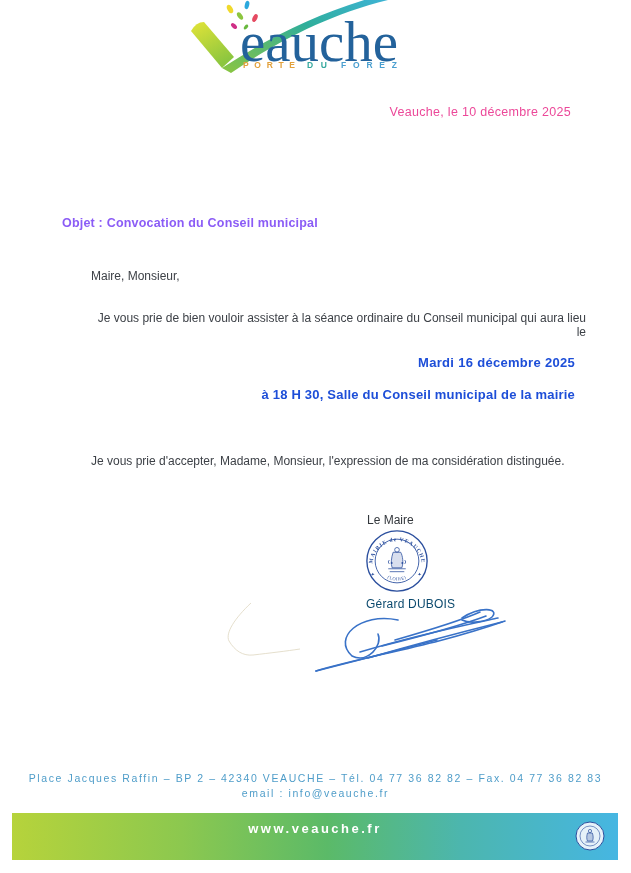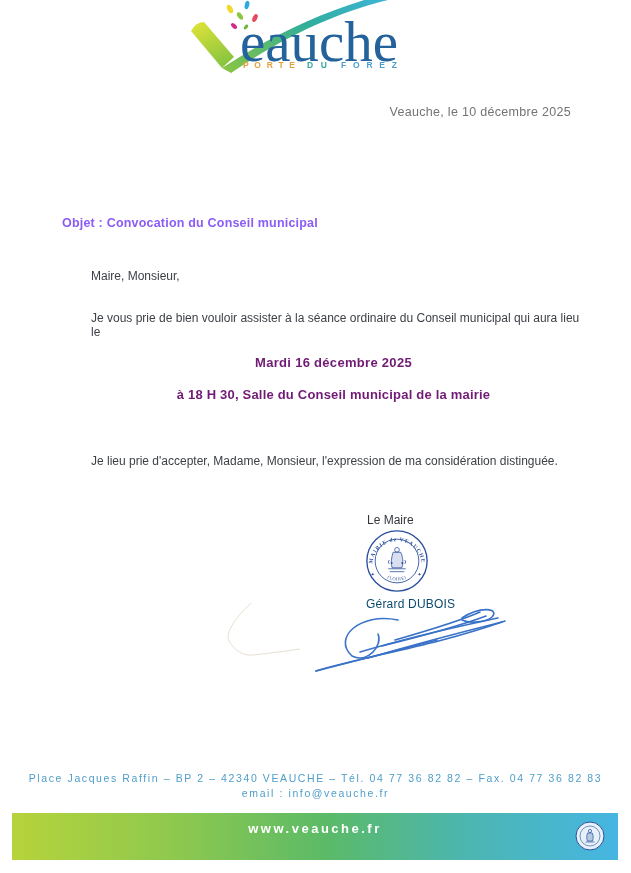--- a/index.html
+++ b/index.html
@@ -1,25 +1,25 @@
 <!DOCTYPE html>
 <html><head>
 <meta charset="utf-8">
 <style>
   html,body{margin:0;padding:0;background:#ffffff;}
   .page{
     position:relative;width:631px;height:873px;background:#ffffff;overflow:hidden;
     font-family:"Liberation Sans",sans-serif;color:#3d4147;
   }
   .abs{position:absolute;}
-  .date-line{top:105px;right:60px;font-size:12.5px;color:#737373;letter-spacing:.3px;}
+  .date-line{top:105px;right:60px;font-size:12.5px;color:#ec4899;letter-spacing:.3px;}
   .subject{left:62px;top:216px;font-size:12.5px;font-weight:bold;color:#8b5cf6;letter-spacing:.2px;}
   .salutation{left:91px;top:269px;font-size:12px;}
-  .intro{left:91px;top:311px;width:495px;font-size:12px;}
-  .center-block{left:92px;width:483px;text-align:center;font-weight:bold;color:#701a75;}
+  .intro{left:91px;top:311px;width:495px;font-size:12px;text-align:right;}
+  .center-block{left:92px;width:483px;text-align:right;font-weight:bold;color:#1d4ed8;}
   .meeting-date{top:355px;font-size:13px;letter-spacing:.3px;}
   .meeting-details{top:387px;font-size:13px;letter-spacing:.2px;}
   .closing{left:91px;top:454px;width:500px;font-size:12px;}
   .signer-title{left:367px;top:513px;font-size:12px;color:#33373c;}
   .signer-name{left:366px;top:597px;font-size:12px;color:#0c4a6e;letter-spacing:.2px;}
   .footer-address{left:0;top:772px;width:631px;text-align:center;font-size:10.5px;letter-spacing:1.6px;color:#4f9dc9;}
   .footer-email{left:0;top:787px;width:631px;text-align:center;font-size:10.5px;letter-spacing:1.6px;color:#4f9dc9;}
   .footer-bar{
     left:12px;top:813px;width:606px;height:47px;
     background:linear-gradient(90deg,#b6d33b 0%,#8cc84f 28%,#5bba68 52%,#4cb6ae 74%,#46b6e2 100%);
@@ -80,21 +80,21 @@
   <div class="abs subject">Objet : Convocation du Conseil municipal</div>
 
   <div class="abs salutation">Maire, Monsieur,</div>
 
   <div class="abs intro">Je vous prie de bien vouloir assister à la séance ordinaire du Conseil municipal qui aura lieu le</div>
 
   <div class="abs center-block meeting-date">Mardi 16 décembre 2025</div>
 
   <div class="abs center-block meeting-details">à 18 H 30, Salle du Conseil municipal de la mairie</div>
 
-  <div class="abs closing">Je lieu prie d'accepter, Madame, Monsieur, l'expression de ma considération distinguée.</div>
+  <div class="abs closing">Je vous prie d'accepter, Madame, Monsieur, l'expression de ma considération distinguée.</div>
 
   <div class="abs signer-title">Le Maire</div>
 
   <svg class="abs" style="left:363px;top:527px;" width="68" height="68" viewBox="0 0 70 70">
     <defs>
       <path id="sealTop" d="M 9.5,40 A 25.5,25.5 0 1 1 60.5,40"></path>
       <path id="sealBot" d="M 16,43 A 21,21 0 0 0 54,43"></path>
     </defs>
     <circle cx="35" cy="35" r="31" fill="none" stroke="#2b4f9e" stroke-width="1.4"></circle>
     <circle cx="35" cy="35" r="22.5" fill="none" stroke="#2b4f9e" stroke-width="0.9"></circle>

